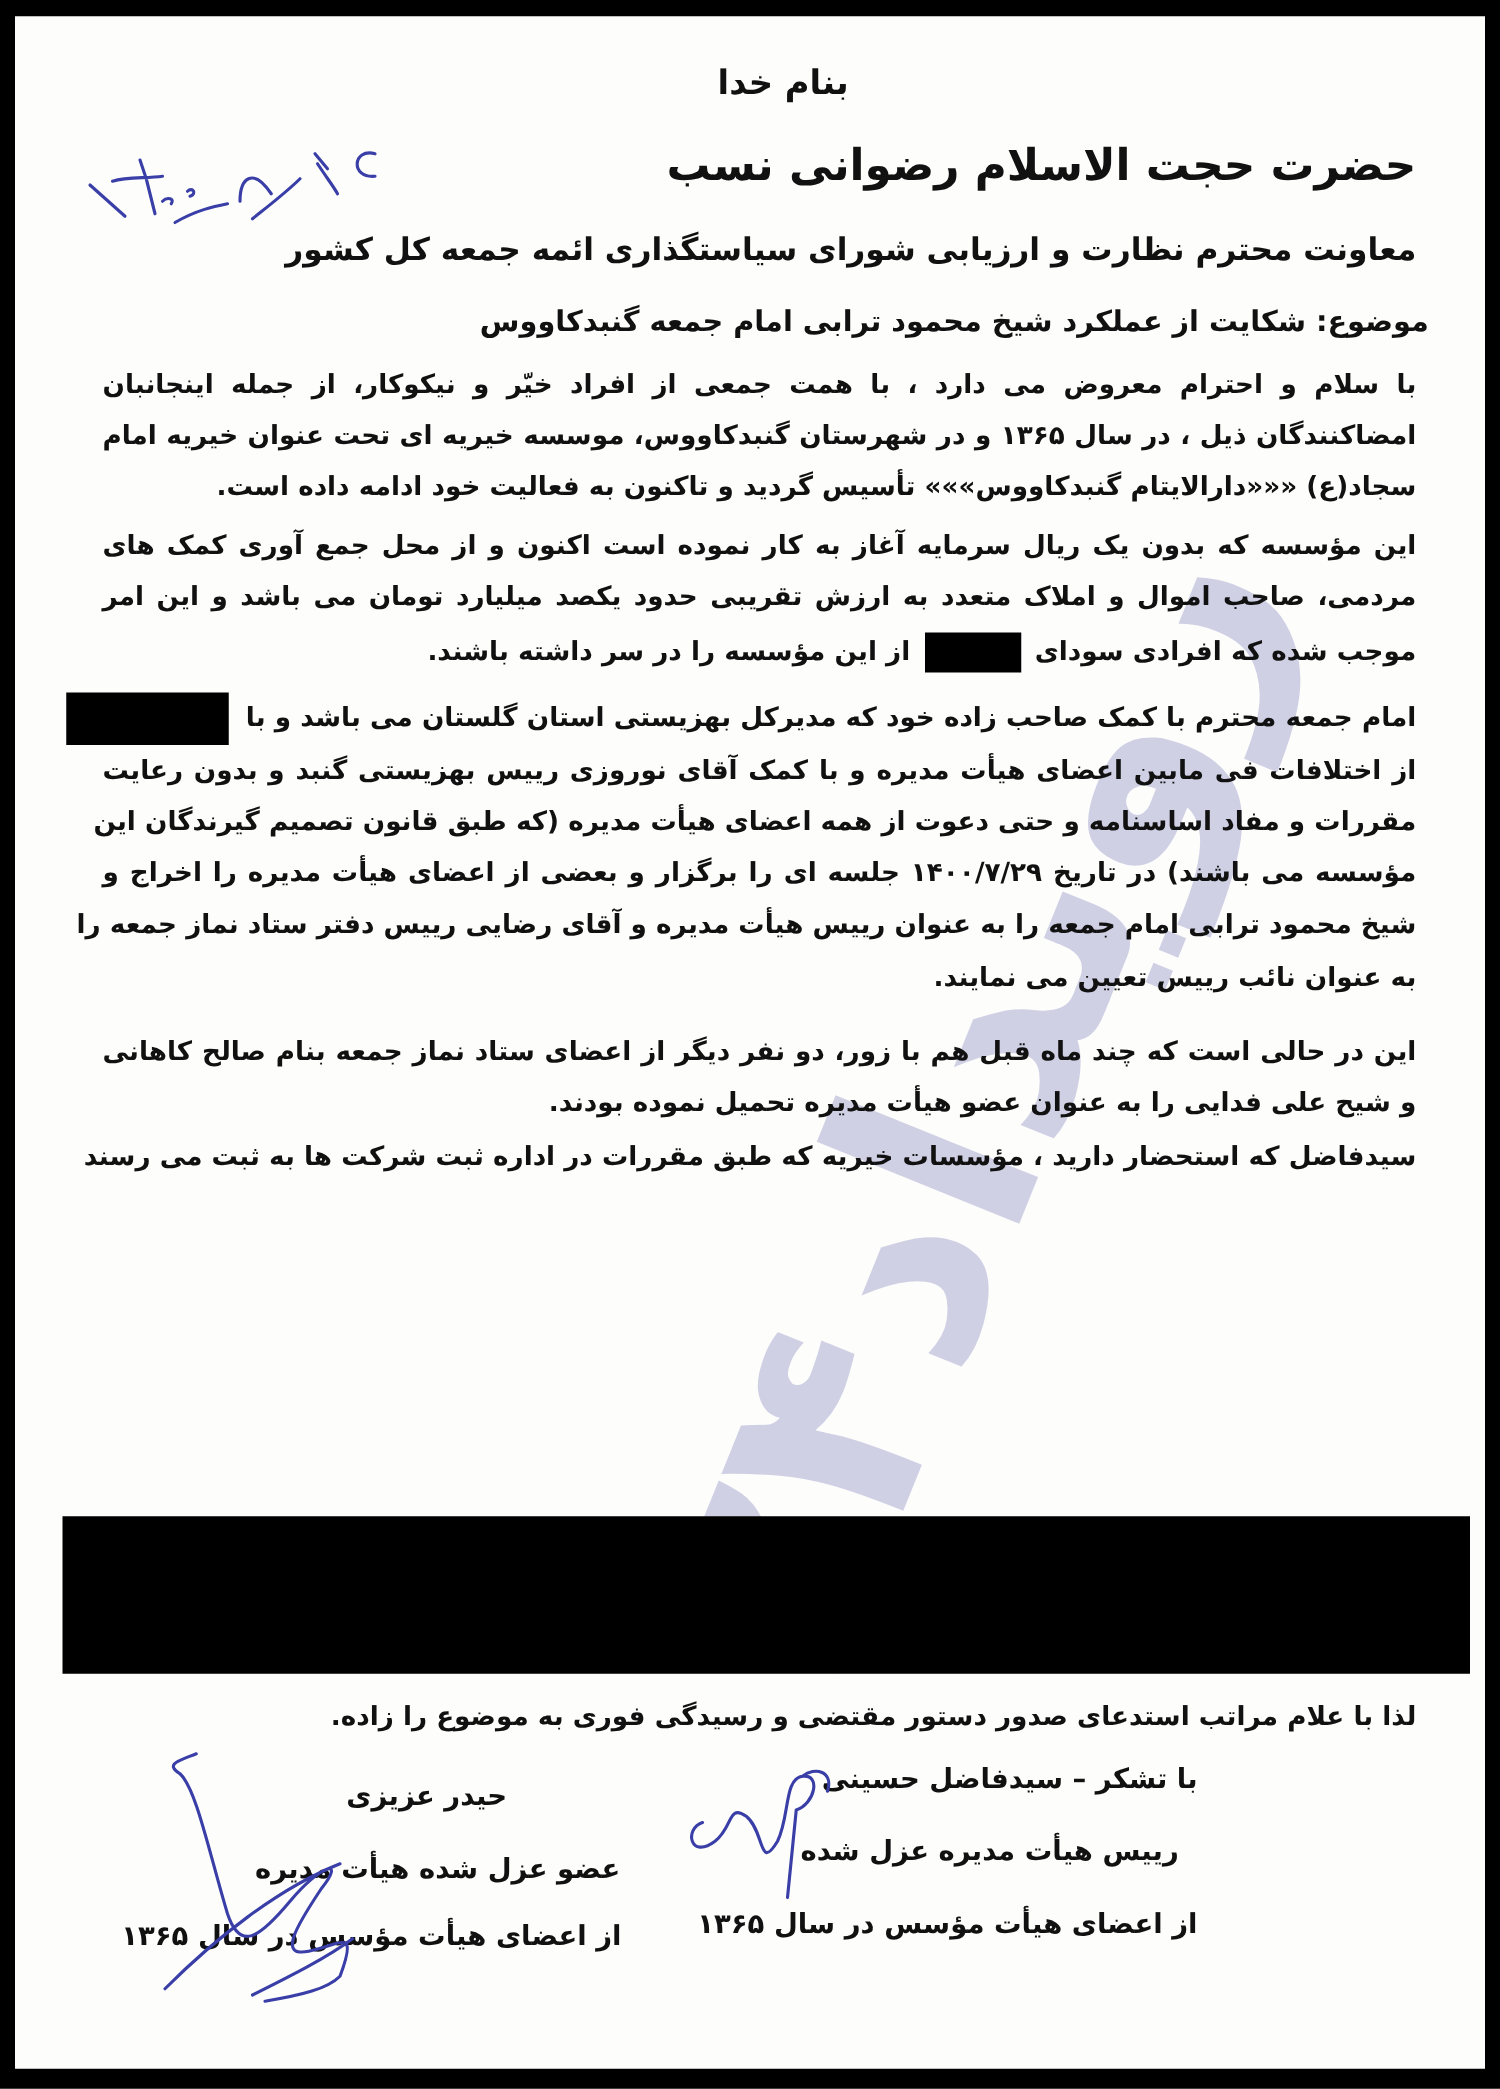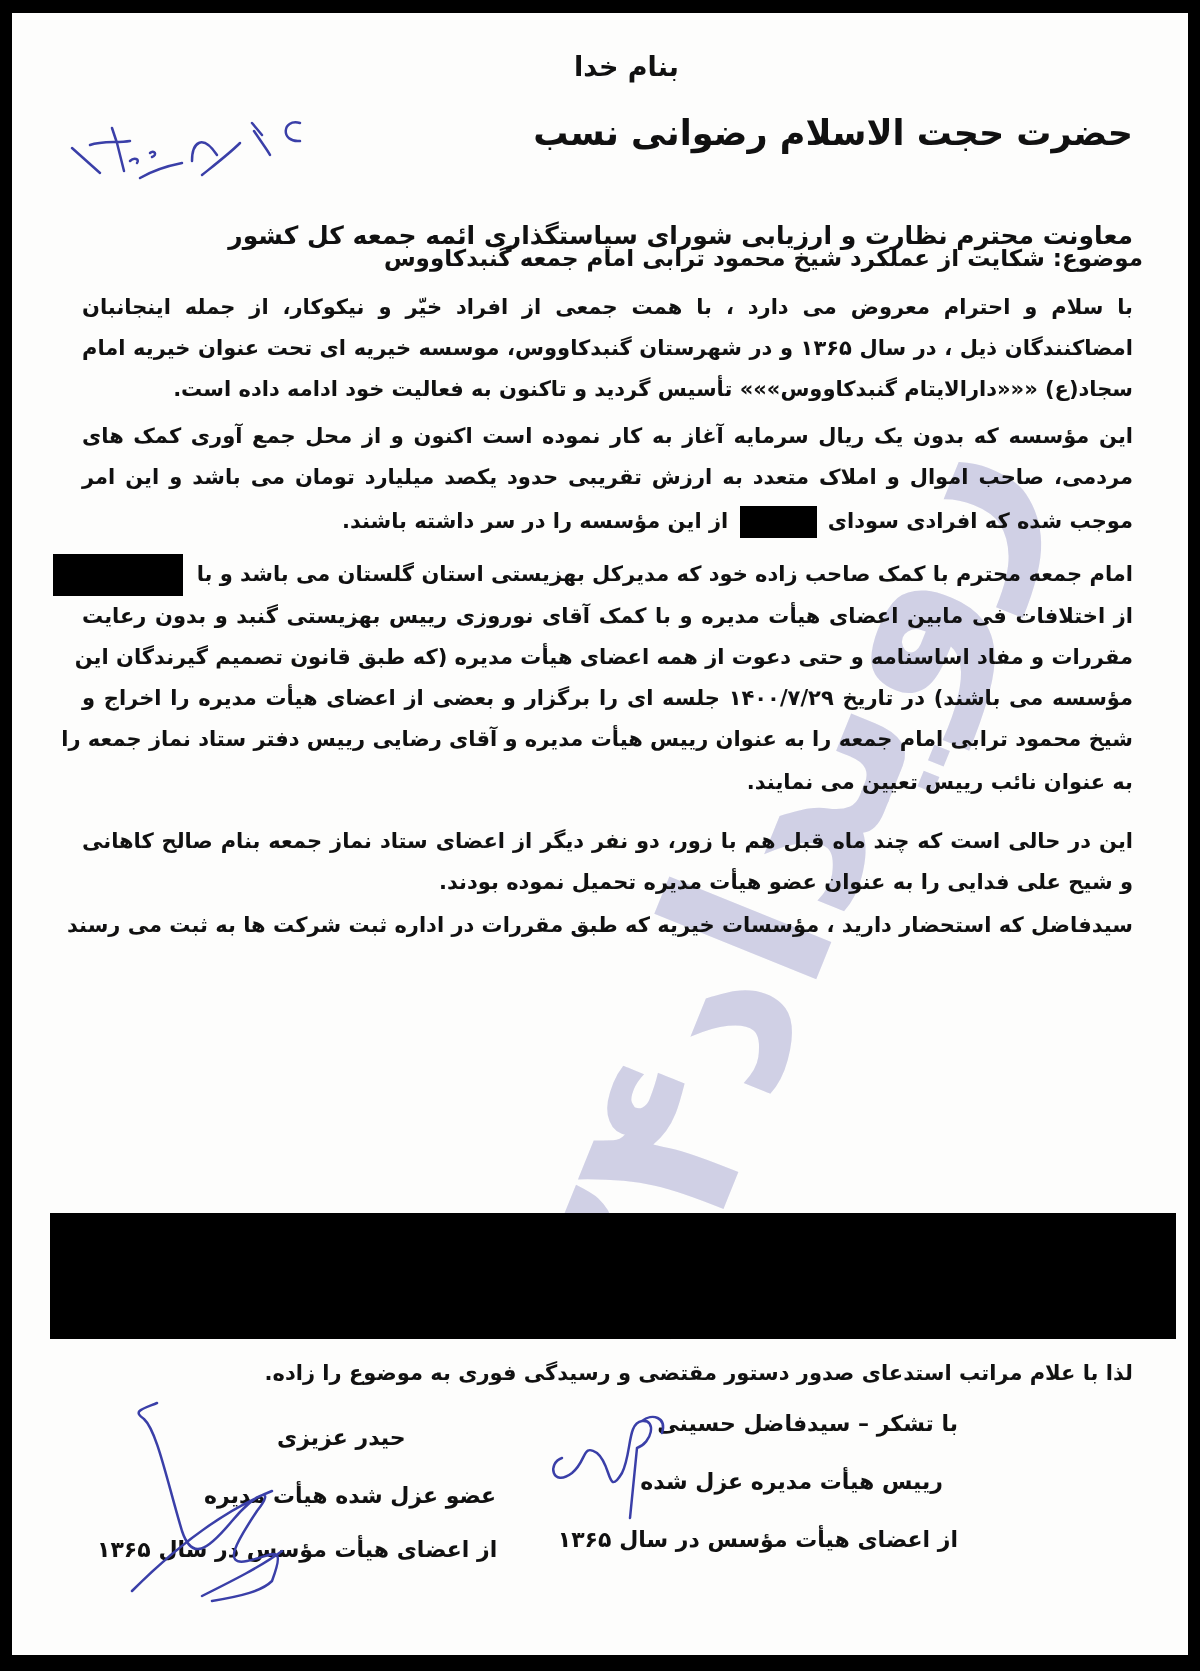--- a/index.html
+++ b/index.html
@@ -7,21 +7,21 @@
   .paper {
     position:absolute; left:12px; top:13px; width:1176px; height:1642px;
     background:#fdfdfc; overflow:hidden;
   }
   .t {
     position:absolute; direction:rtl; text-align:right; white-space:nowrap;
     font-family:"DejaVu Sans", sans-serif; font-weight:bold; color:#111;
   }
   .basmala { font-size:27px; left:0; width:1176px; top:38px; text-align:center; padding-left:53px; box-sizing:border-box; }
   .addressee { font-size:35px; right:55px; top:100px;margin-left:47px; }
-  .recipient { font-size:25px; right:55px; top:172px;margin-top:36px; }
+  .recipient { font-size:25px; right:55px; top:172px; }
   .subject { font-size:23px; right:45px; top:232px; }
   .body-line { font-size:21px; right:55px; }
   .justify { left:70px; text-align-last:justify; text-align:justify; }
   .redact-inline { display:inline-block; background:#000; vertical-align:middle; }
   .redact-block { position:absolute; left:38px; top:1200px; width:1126px; height:126px; background:#000; }
   .closing { font-size:21px; right:55px; top:1348px; }
   .sig { font-size:22px; text-align:center; }
   .watermark {
     position:absolute; left:270px; top:740px; font-family:"DejaVu Sans", sans-serif;
     font-weight:bold; font-size:230px; color:#c9c9e2; opacity:0.85;

